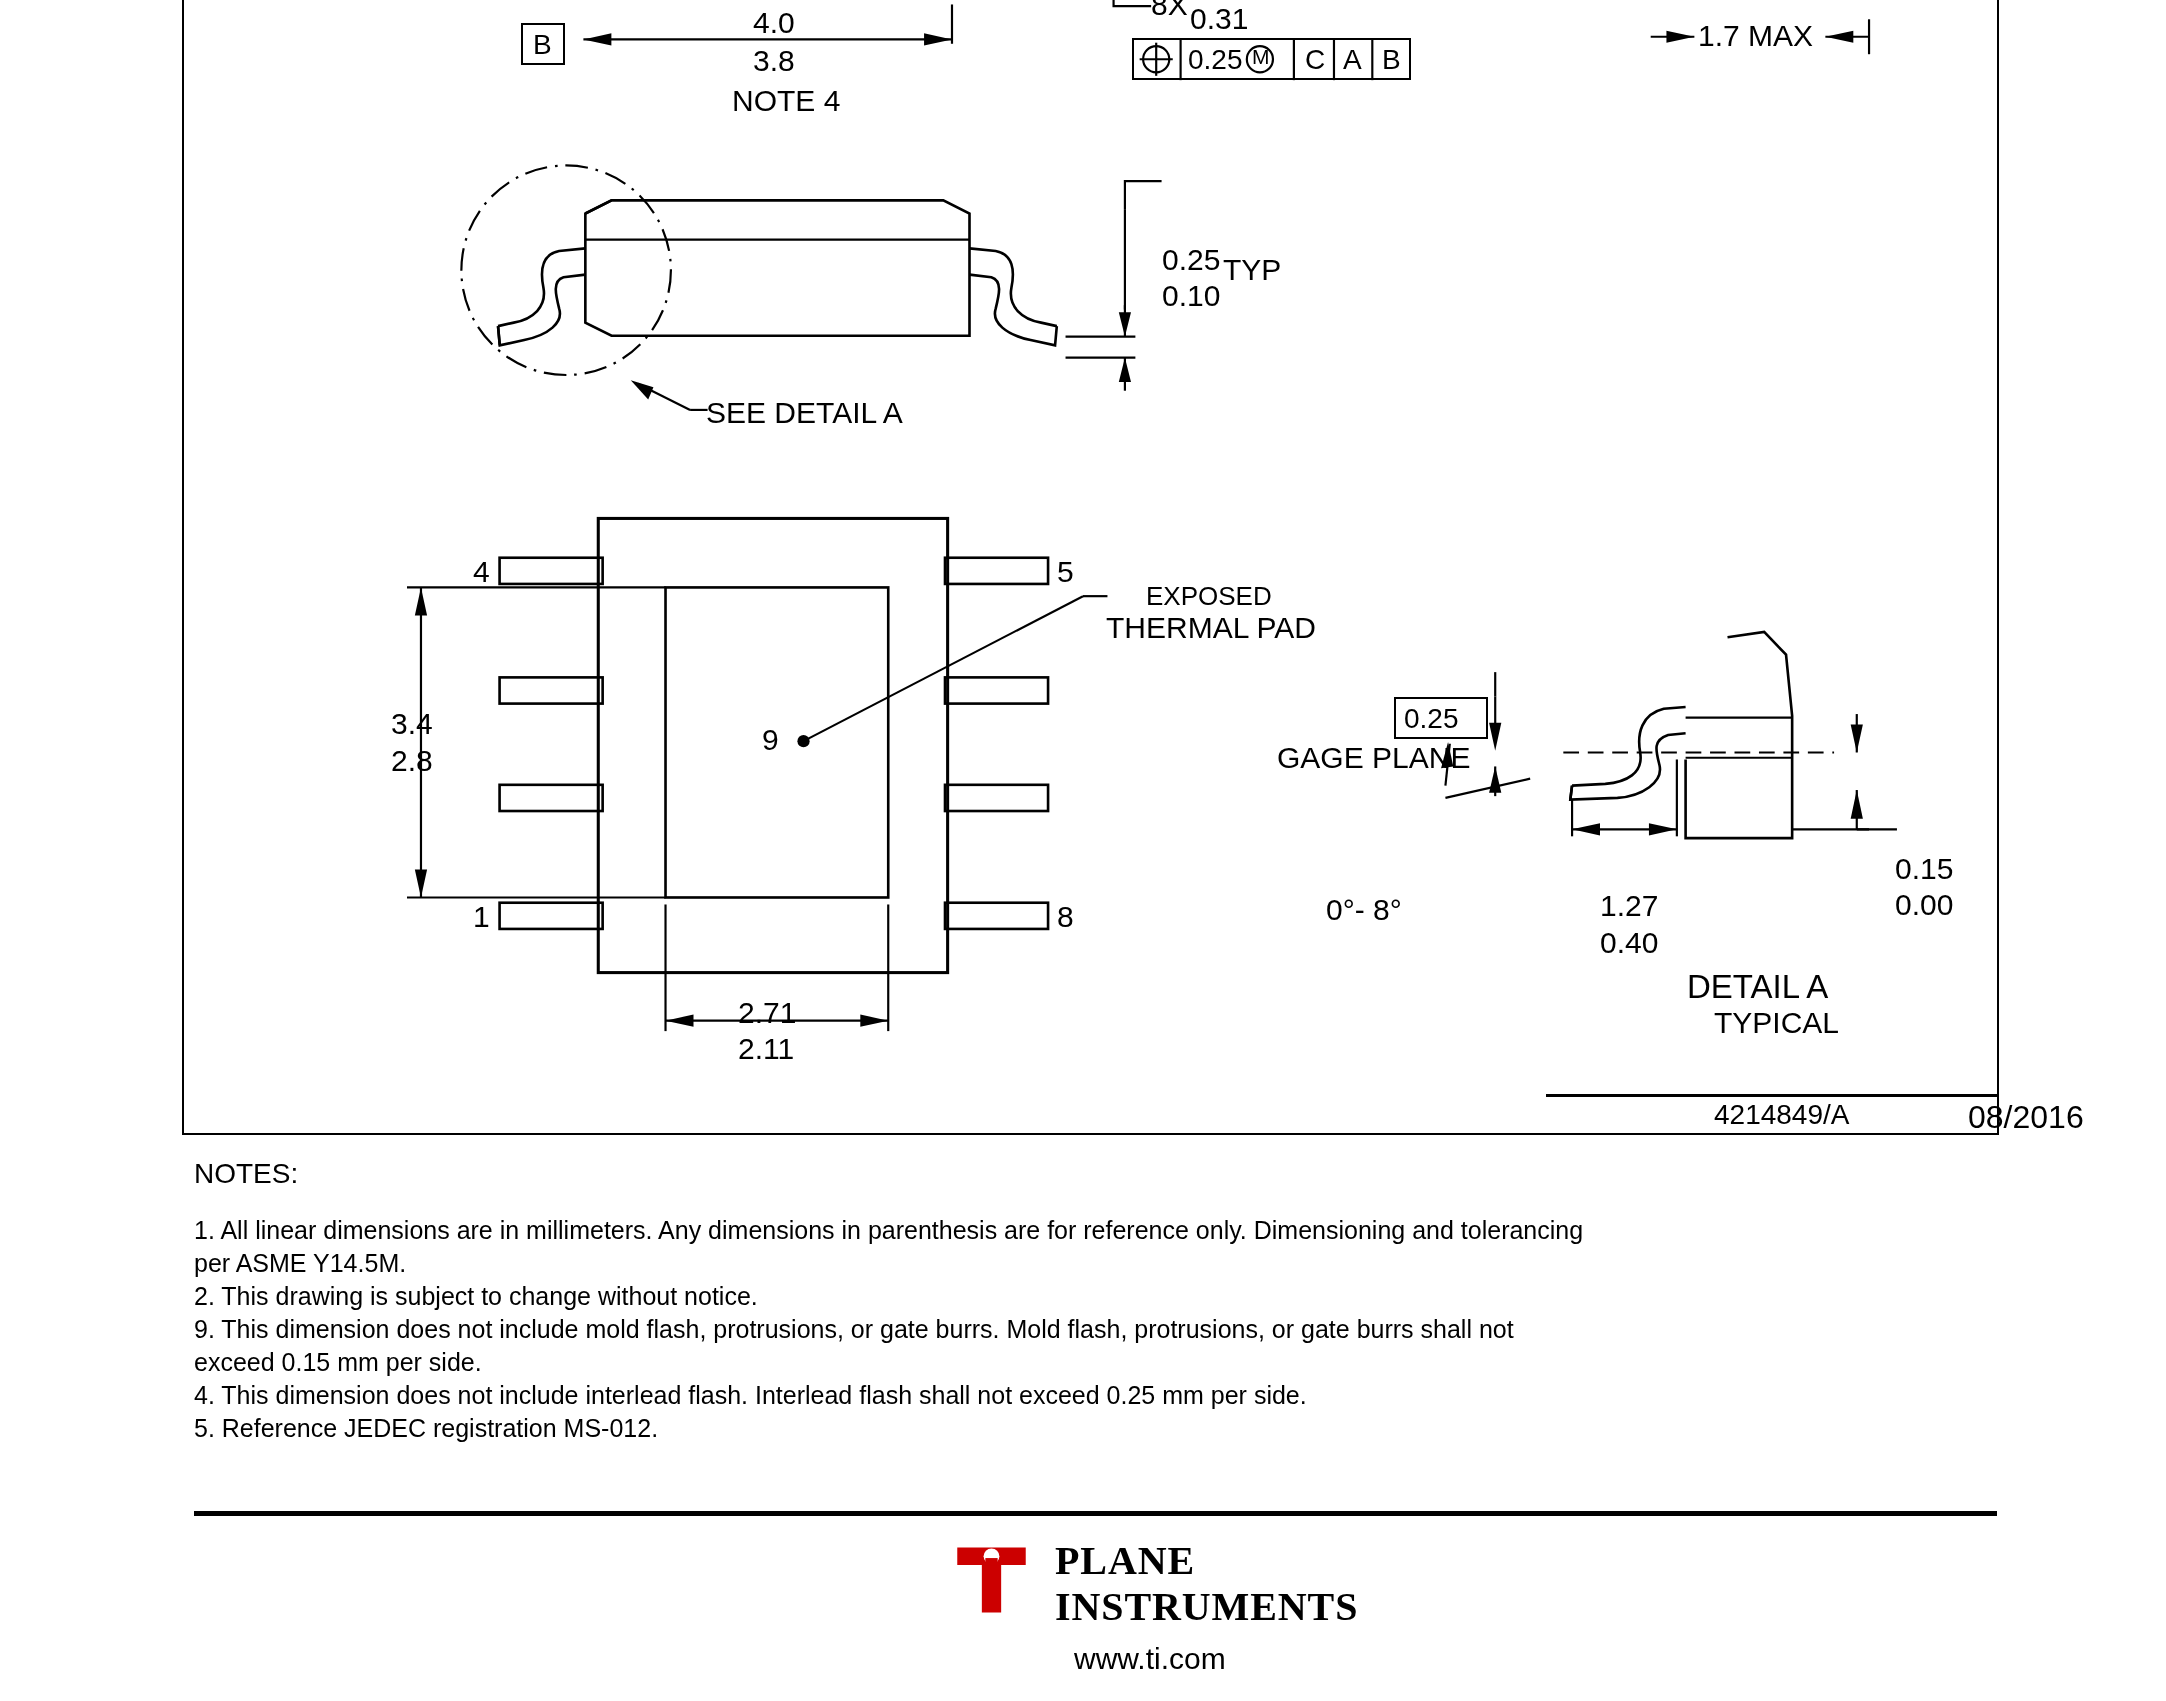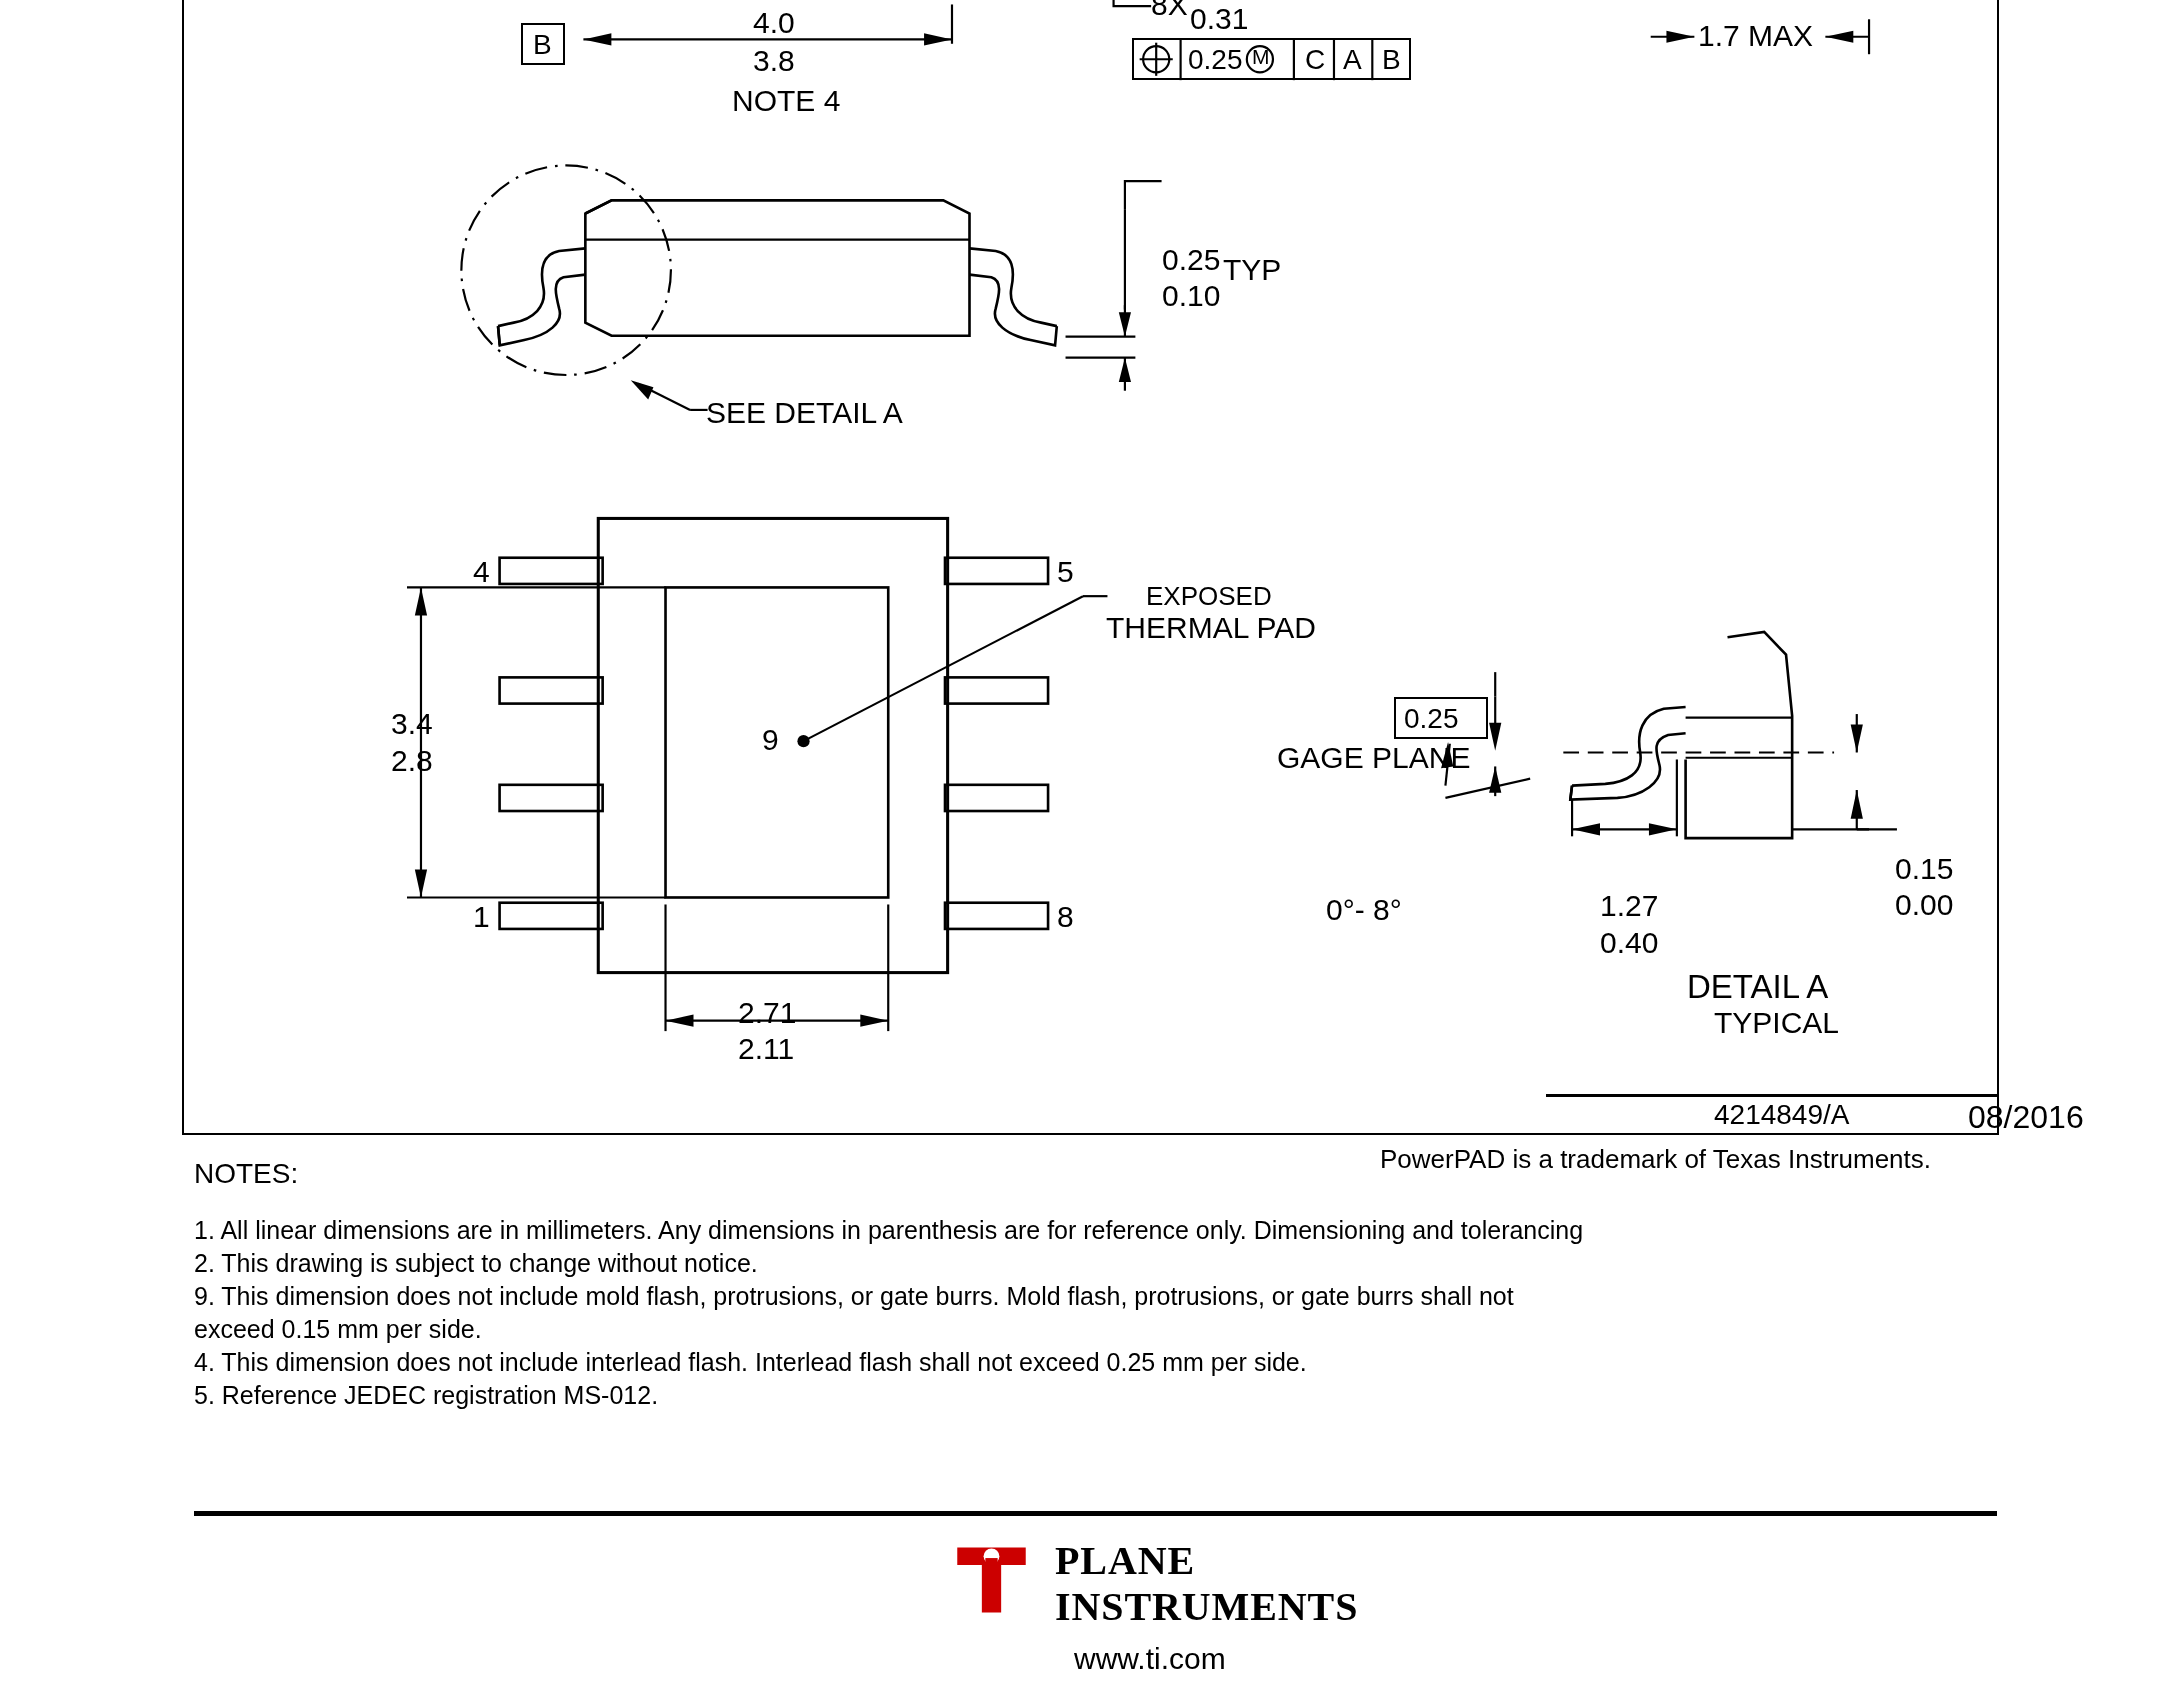--- a/index.html
+++ b/index.html
@@ -188,25 +188,25 @@
   <div class="txt" style="left:1600px;top:889px;font-size:30px;">1.27</div>
   <div class="txt" style="left:1600px;top:926px;font-size:30px;">0.40</div>
   <div class="txt" style="left:1895px;top:852px;font-size:30px;">0.15</div>
   <div class="txt" style="left:1895px;top:888px;font-size:30px;">0.00</div>
   <div class="txt" style="left:1687px;top:968px;font-size:33px;">DETAIL A</div>
   <div class="txt" style="left:1714px;top:1006px;font-size:30px;">TYPICAL</div>
 
   <div class="ln hline" style="left:1546px;top:1094px;width:451px;height:2.6px;"></div>
   <div class="txt" style="left:1714px;top:1099px;font-size:28px;">4214849/A</div>
   <div class="txt" style="left:1968px;top:1099px;font-size:32px;">08/2016</div>
-  <div class="txt" style="left:1380px;top:1144px;font-size:26px;">PowerPAD is a trademark of Texas Instruments.</div>
 
   <div class="txt" style="left:194px;top:1158px;font-size:28px;">NOTES:</div>
   <div class="notes" style="left:194px;top:1214px;width:1834px;">
     <div>1. All linear dimensions are in millimeters. Any dimensions in parenthesis are for reference only. Dimensioning and tolerancing</div>
+    <div>     per ASME Y14.5M.</div>
     <div>2. This drawing is subject to change without notice.</div>
     <div>9. This dimension does not include mold flash, protrusions, or gate burrs. Mold flash, protrusions, or gate burrs shall not</div>
     <div>     exceed 0.15 mm per side.</div>
     <div>4. This dimension does not include interlead flash. Interlead flash shall not exceed 0.25 mm per side.</div>
     <div>5. Reference JEDEC registration MS-012.</div>
   </div>
 
   <div class="sep" style="left:194px;top:1511px;width:1803px;"></div>
 
   <div style="position:absolute;left:952px;top:1544px;width:79px;height:72px;">

